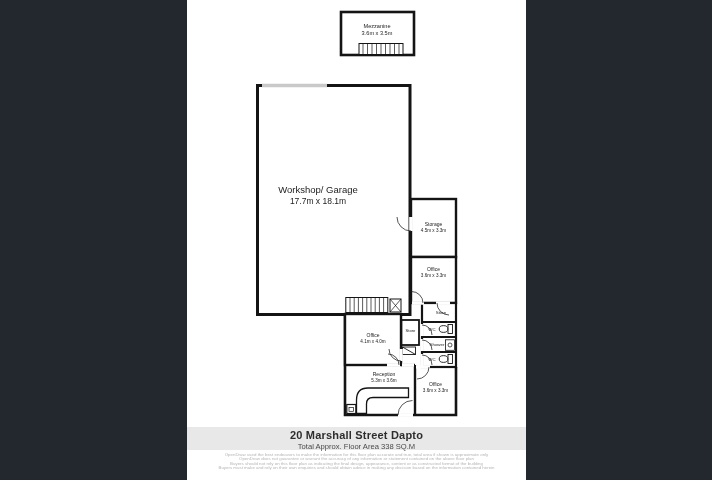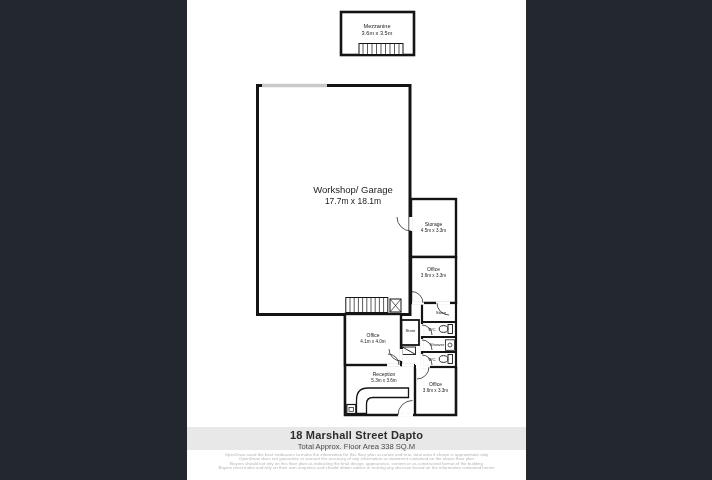--- a/index.html
+++ b/index.html
@@ -136,21 +136,21 @@
     <g stroke="#141414" fill="#fff">
       <rect x="346.8" y="404.5" width="9" height="9" stroke-width="1.2"></rect>
       <rect x="349" y="407.5" width="4.5" height="3.8" stroke-width="0.7"></rect>
     </g>
   </svg>
 
   <div class="room-label lbl-md" style="left:377px; top:30px;">
     <span class="name">Mezzanine</span>
     <span class="dims">3.6m x 3.5m</span>
   </div>
-  <div class="room-label lbl-lg" style="left:353px; top:196px;">
+  <div class="room-label lbl-lg" style="left:318px; top:196px;">
     <span class="name">Workshop/ Garage</span>
     <span class="dims">17.7m x 18.1m</span>
   </div>
   <div class="room-label lbl-sm" style="left:433.5px; top:227px;">
     <span class="name">Storage</span>
     <span class="dims">4.5m x 3.3m</span>
   </div>
   <div class="room-label lbl-sm" style="left:433.5px; top:272px;">
     <span class="name">Office</span>
     <span class="dims">3.6m x 3.3m</span>
@@ -177,21 +177,21 @@
   <div class="room-label lbl-sm" style="left:384px; top:377px;">
     <span class="name">Reception</span>
     <span class="dims">5.3m x 3.6m</span>
   </div>
   <div class="room-label lbl-sm" style="left:435.5px; top:387px;">
     <span class="name">Office</span>
     <span class="dims">3.6m x 3.3m</span>
   </div>
 
   <div class="banner">
-    <div class="banner-title">18 Marshall Street Dapto</div>
+    <div class="banner-title">20 Marshall Street Dapto</div>
     <div class="banner-sub">Total Approx. Floor Area 338 SQ.M</div>
   </div>
 
   <div class="disclaimer">
     <div>OpenDraw used the best endeavors to make the information for this floor plan accurate and true, total area if shown is approximate only</div>
     <div>OpenDraw does not guarantee or warrant the accuracy of any information or statement contained on the above floor plan</div>
     <div>Buyers should not rely on this floor plan as indicating the final design, appearance, content or as constructed format of the building</div>
     <div>Buyers must make and rely on their own enquiries and should obtain advice in making any decision based on the information contained herein</div>
   </div>
 </div>

